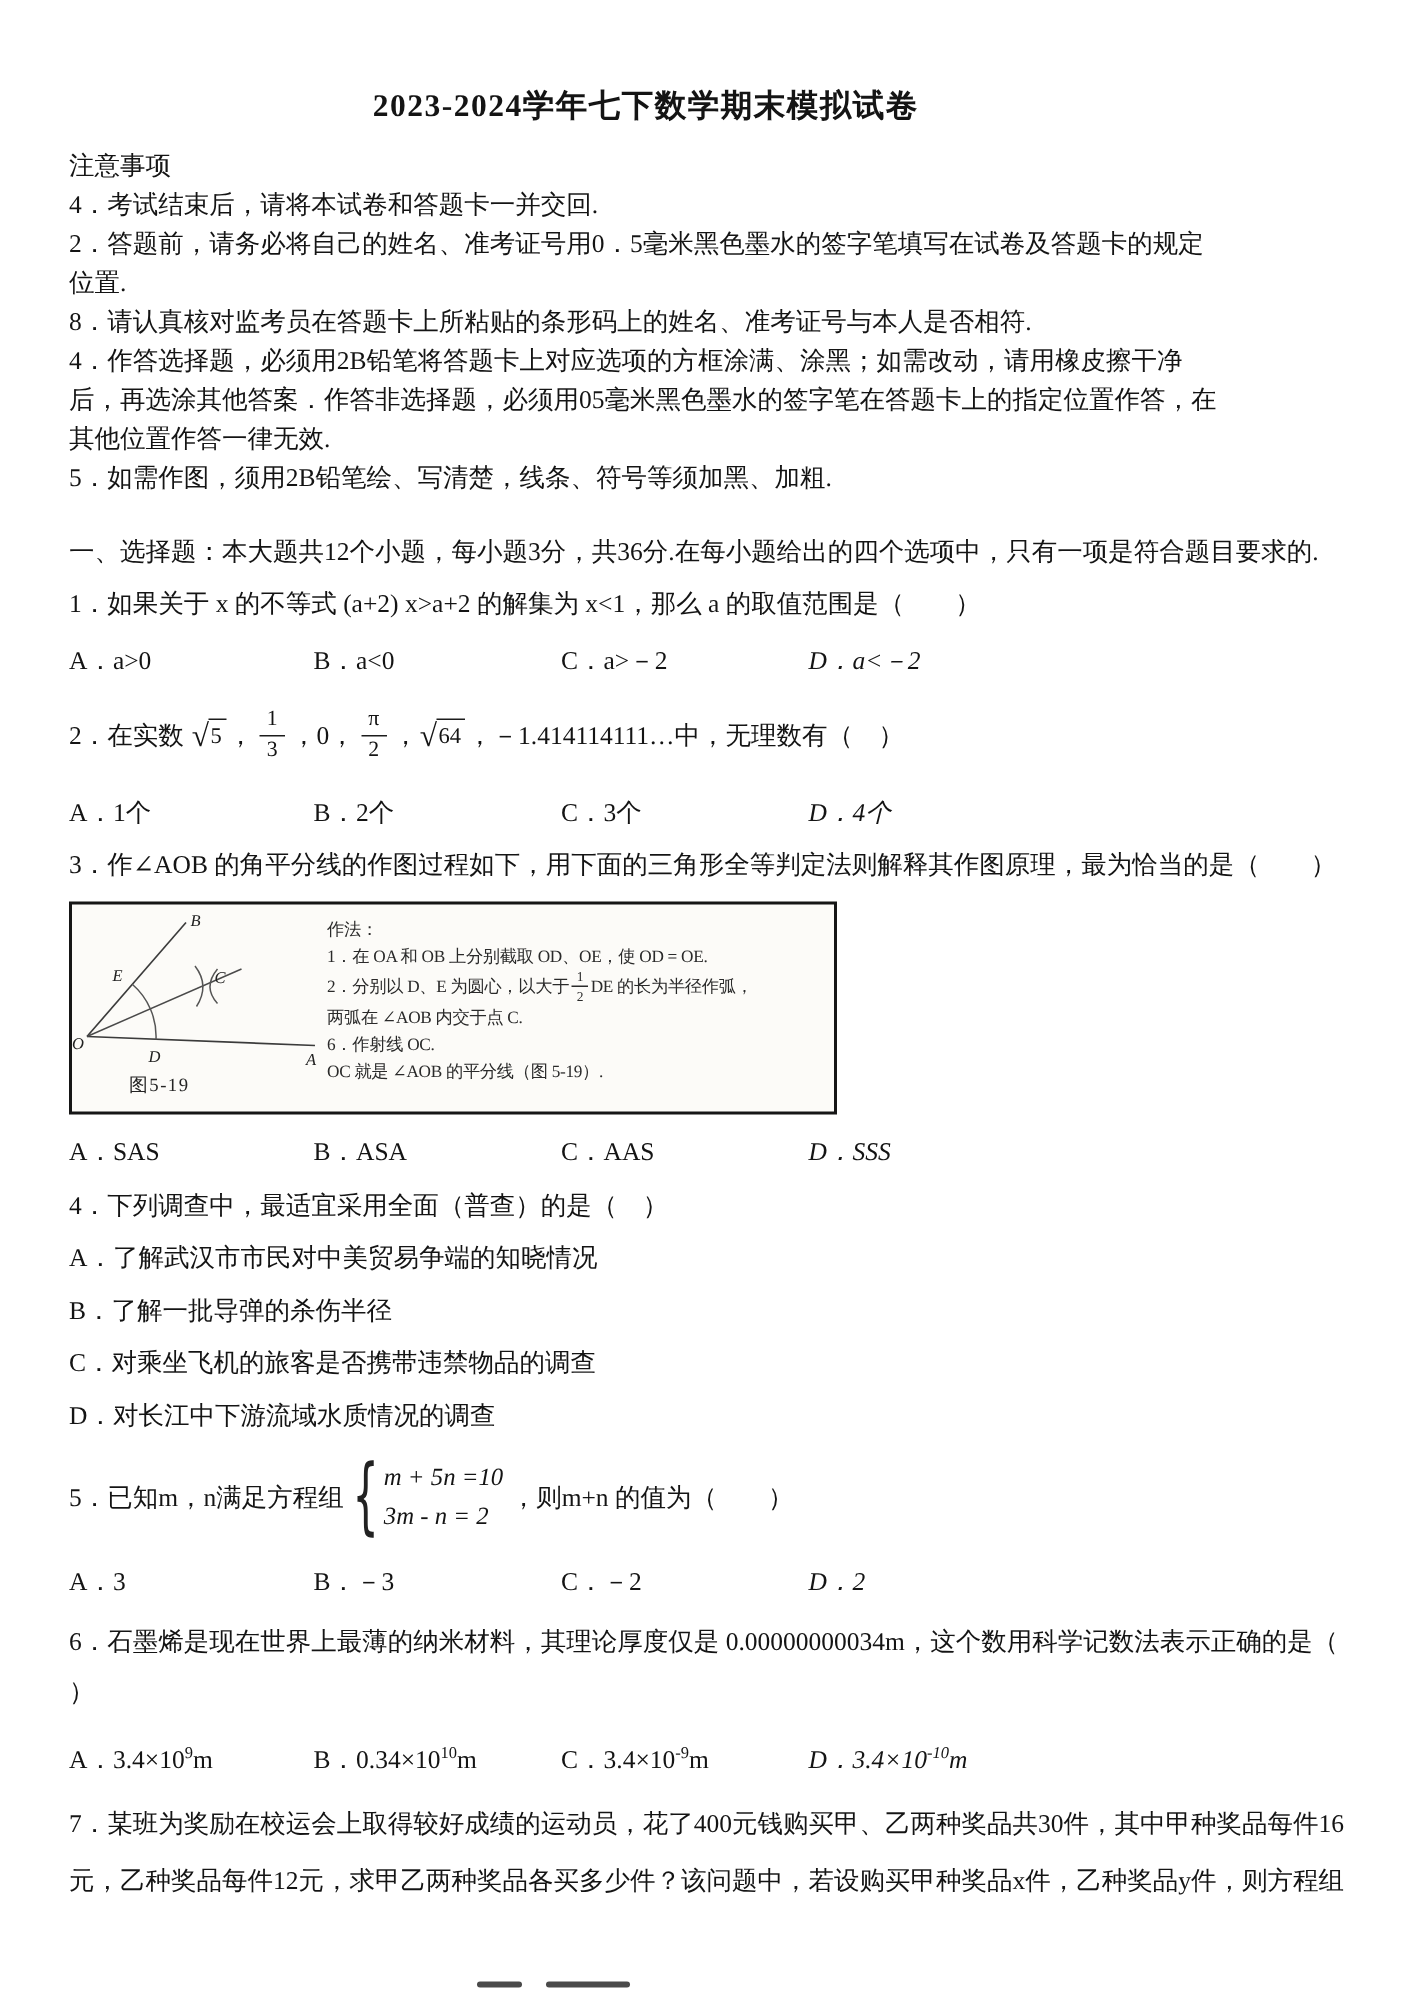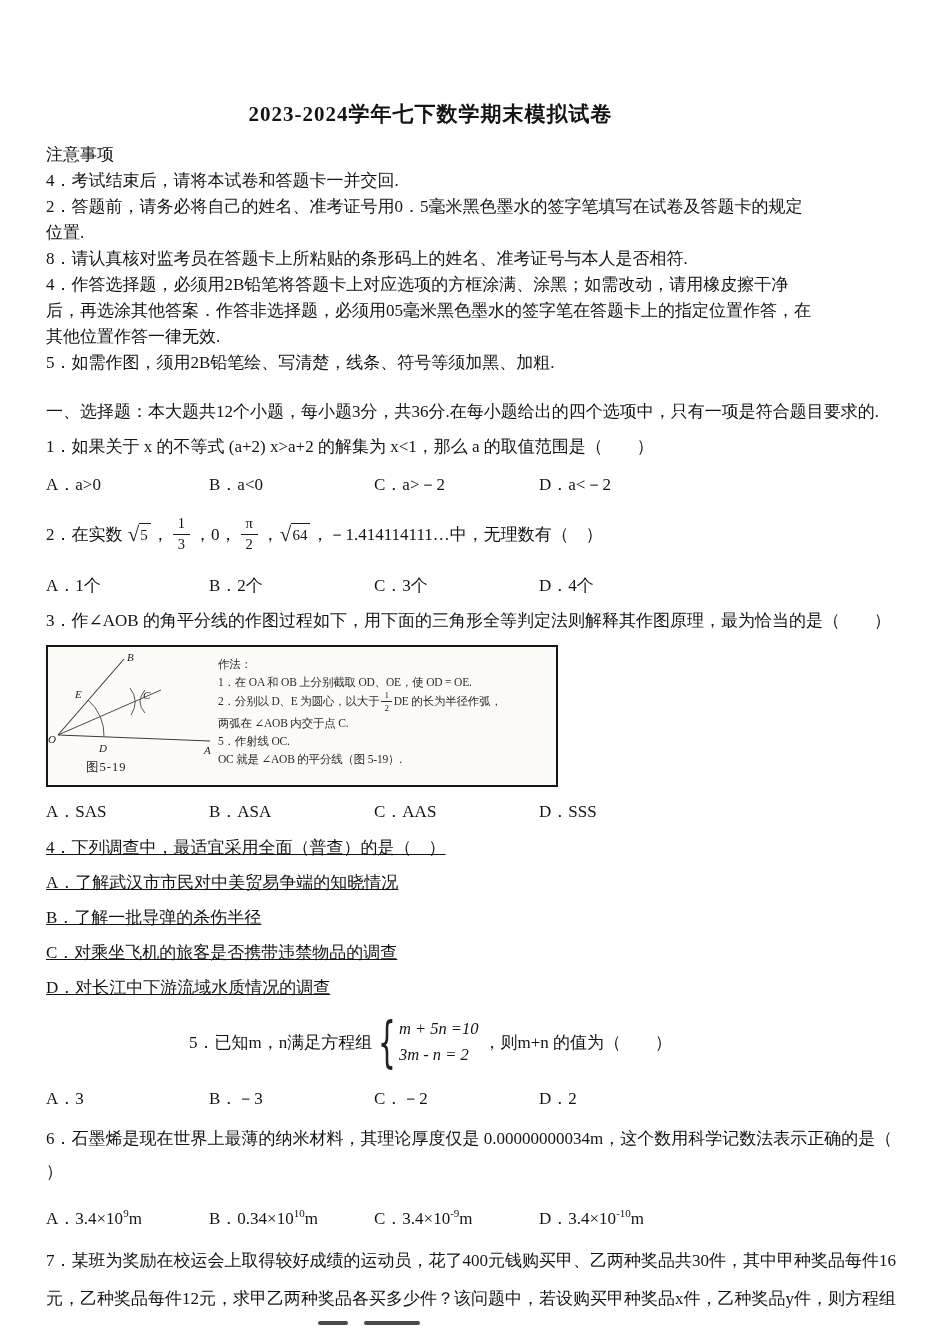--- a/index.html
+++ b/index.html
@@ -4,45 +4,45 @@
 <style>
   * { box-sizing: border-box; }
   html, body { margin: 0; padding: 0; }
   body {
     width: 950px; height: 1344px;
     background: #ffffff;
     color: #141414;
     font-family: "Liberation Serif", "DejaVu Serif", serif;
     overflow: hidden;
   }
-  .page { position: relative; width: 861px; height: 1344px; padding: 100px 46px 0 46px; }
+  .page { position: relative; width: 861px; height: 1344px; padding: 56px 46px 0 46px; }
 
   .title { margin: 0 0 13px 0; text-align: center; font-size: 21px; line-height: 29px; font-weight: 700; letter-spacing: 1px; }
 
   .text { font-size: 17px; line-height: 26px; margin: 0; }
   .nowrap { white-space: nowrap; }
   .section-heading { margin-top: 23px; }
 
   .question { margin-top: 9px; }
-  .q4 { margin-top: 10px; text-decoration: underline; }
+  .q4 { margin-top: 10px; }
   .q6 { margin-top: 10px; }
   .q7 { margin-top: 10px; }
   .q6 p { line-height: 33px; }
   .q7 p { line-height: 38px; }
 
   .options-row { display: flex; margin-top: 12px; font-size: 17px; line-height: 26px; }
   .options-row .opt { width: 163px; white-space: nowrap; }
   .options-row .opt:nth-child(2), .options-row .opt:nth-child(3) { width: 165px; }
-  .options-row .opt:last-child { width: auto; }
+  .options-row .opt:last-child { width: auto; font-style: italic; }
   .option-line { margin-top: 9px; }
 
   .mathline { display: flex; align-items: center; font-size: 17px; }
   .mathline > span { white-space: pre; }
   .q2-line { min-height: 54px; margin-top: 6px; }
-  .q5-line { min-height: 64px; margin-top: 0; justify-content: center; }
+  .q5-line { min-height: 64px; margin-top: 0; }
 
   .sqrt { display: inline-flex; align-items: flex-start; margin: 0 1px; }
   .rad-sign { font-size: 21px; line-height: 1.05; font-style: normal; }
   .radicand { border-top: 1.4px solid #1c1c1c; padding: 2px 3px 0 1px; font-size: 15px; line-height: 1.2; }
 
   .frac { display: inline-flex; flex-direction: column; align-items: center; font-size: 14.5px; line-height: 1.1; margin: 0 4px; vertical-align: middle; }
   .frac .num { padding: 0 5px 2px 5px; border-bottom: 1.3px solid #1c1c1c; }
   .frac .den { padding-top: 2px; }
 
   .system { display: inline-flex; align-items: center; margin: 0 5px; }
@@ -143,21 +143,21 @@
       <div class="figure-steps">
         <p>作法：</p>
         <p>1．在 OA 和 OB 上分别截取 OD、OE，使 OD = OE.</p>
         <p>
           <span>2．分别以 D、E 为圆心，以大于</span><span class="frac">
               <span class="num">1</span>
               <span class="den">2</span>
             </span><span>DE 的长为半径作弧，</span>
         </p>
         <p>两弧在 ∠AOB 内交于点 C.</p>
-        <p>5．作射线 OC.</p>
+        <p>6．作射线 OC.</p>
         <p>OC 就是 ∠AOB 的平分线（图 5-19）.</p>
       </div>
     </div>
 
     <div class="options-row">
       <span class="opt">A．SAS</span>
       <span class="opt">B．ASA</span>
       <span class="opt">C．AAS</span>
       <span class="opt">D．SSS</span>
     </div>

